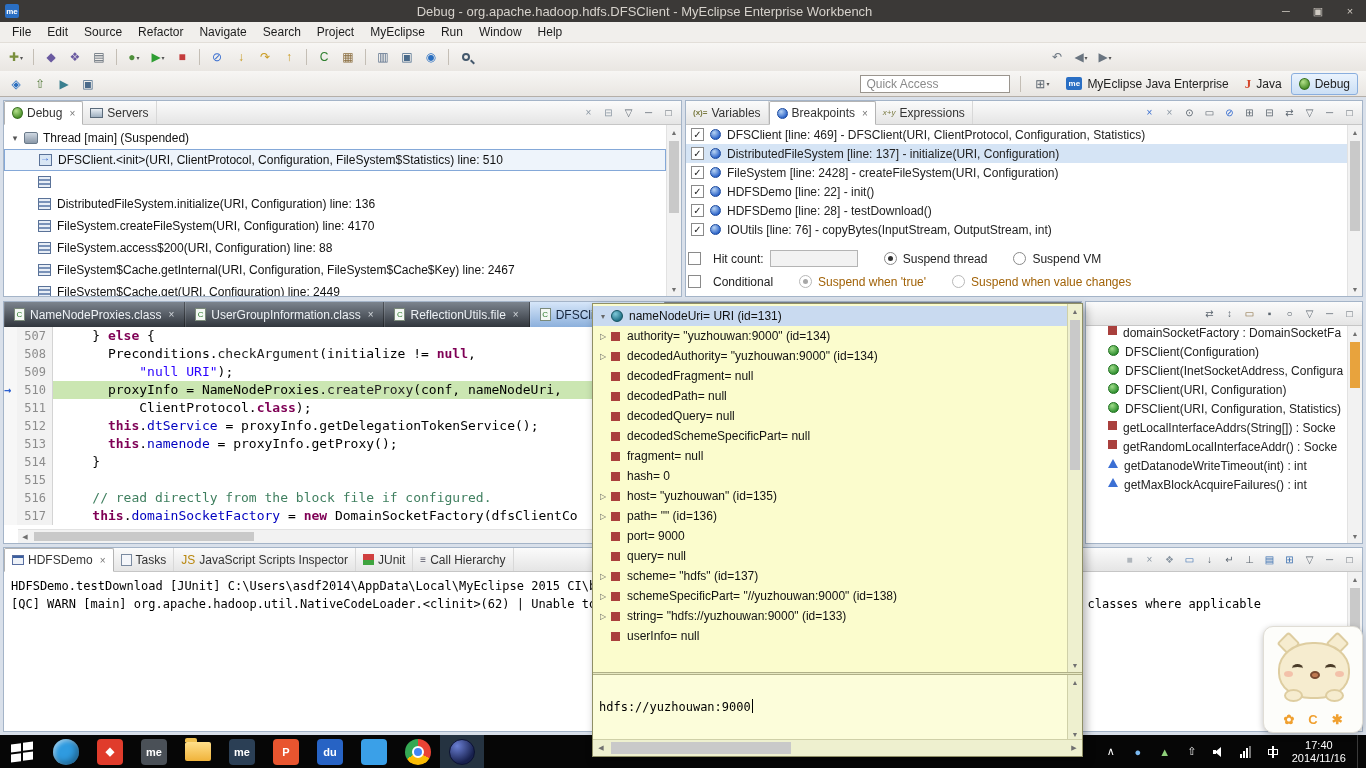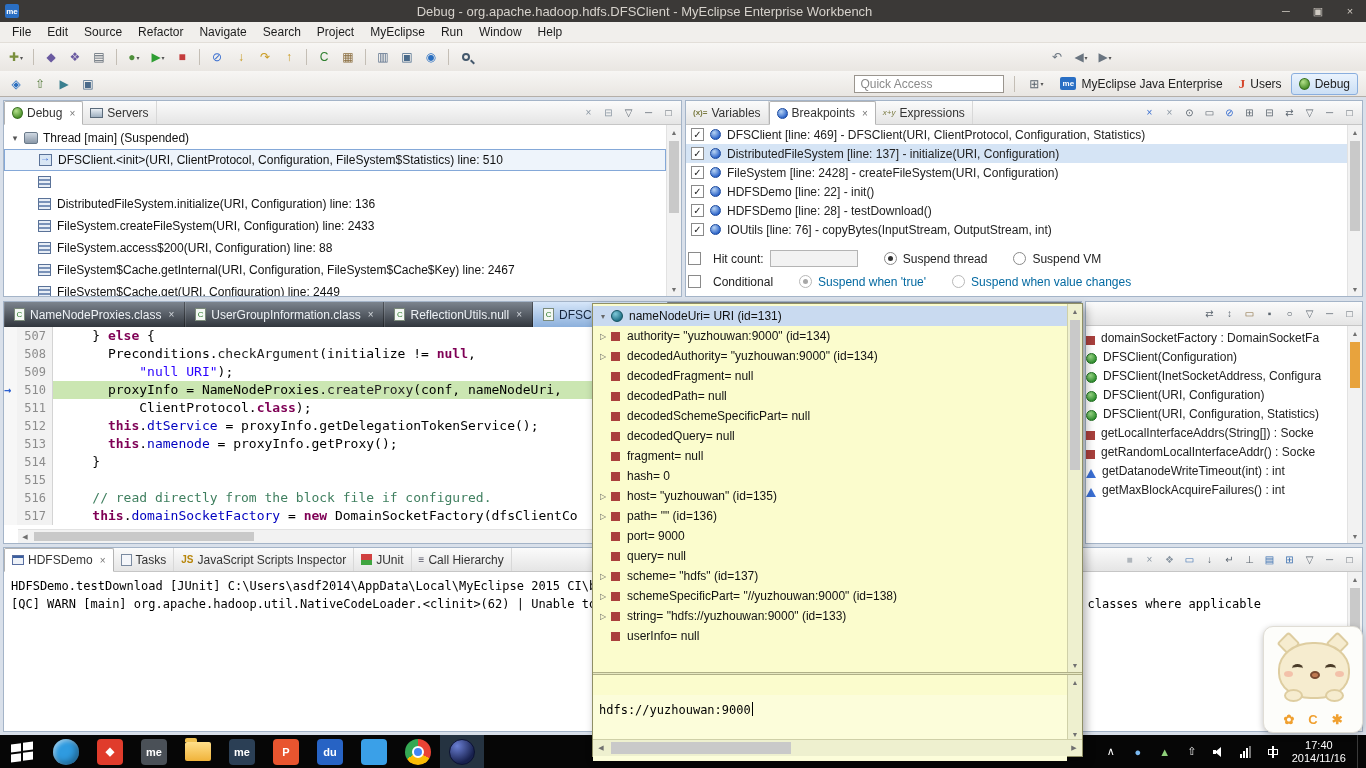--- a/index.html
+++ b/index.html
@@ -54,21 +54,21 @@
   .view-body { position:absolute; left:0; right:15px; top:24px; bottom:0; overflow:hidden; background:#fff; }
 
   
   .ic-bug { width:11px; height:12px; border-radius:50%; background:radial-gradient(circle at 35% 30%,#b4e08a,#4a8f2a 75%); border:1px solid #38701e; display:inline-block; }
   .ic-server { width:13px; height:10px; background:linear-gradient(#e8eef4,#9fb0c0); border:1px solid #5a6a7a; display:inline-block; }
   .ic-vars { font-size:8px; color:#7a7a40; font-weight:bold; }
   .ic-expr { font-size:8px; color:#7a7a40; font-style:italic; }
   .ic-bp { width:11px; height:11px; border-radius:50%; background:radial-gradient(circle at 35% 30%,#b8d4f4,#2a62c8 75%); border:1px solid #1c4a9e; display:inline-block; flex:none; }
   .ic-consoleic { width:12px; height:10px; background:#eef2f8; border:1px solid #5a6fa0; box-shadow:inset 0 2px #3a5fa0; display:inline-block; }
   .ic-tasks { width:11px; height:12px; background:#f4f6fa; border:1px solid #7a8aa0; display:inline-block; }
-  .ic-js { font-size:10px; color:#b8860b; font-weight:bold; }
+  .ic-js { font-size:12px; color:#b8860b; font-weight:normal; }
   .ic-junit { width:11px; height:11px; background:linear-gradient(#d04040 50%,#3fa43f 50%); display:inline-block; }
   .ic-callh { font-size:10px; color:#556; }
   .ic-me { width:16px; height:13px; background:#2a6fc4; color:#fff; font-size:8px; font-weight:bold;
            display:inline-flex; align-items:center; justify-content:center; border-radius:2px; }
   .ic-java { color:#d4452a; font-weight:bold; font-size:13px; font-family:"Liberation Serif",serif; }
   .ic-class { width:11px; height:13px; background:#f4f8f4; border:1px solid #7a8a7a; font-size:8px; color:#2a7a2a;
               display:inline-flex; align-items:center; justify-content:center; flex:none; }
   .ic-thread { width:14px; height:12px; background:linear-gradient(#cfd8e2,#8a98a8); border:1px solid #6a7a8a; border-radius:2px; margin:0 5px 0 2px; flex:none; }
   .ic-frame { width:13px; height:12px; margin-right:6px; flex:none; position:relative;
               background:repeating-linear-gradient(#e8eef6 0 2px,#7a92b8 2px 4px); border:1px solid #5a7298; }
@@ -105,21 +105,21 @@
   .brow.sel { background:#d5e4f5; }
   .brow .ic-bp { margin-right:6px; }
   .cb { width:13px; height:13px; border:1px solid #8a8a8a; background:#fff; display:inline-flex; align-items:center;
         justify-content:center; font-size:10px; color:#222; margin-right:6px; flex:none; }
   .bp-opts { position:absolute; left:2px; right:16px; bottom:3px; font-size:12px; color:#222; background:#fff; }
   .optrow { display:flex; align-items:center; gap:6px; height:23px; }
   .rd { width:13px; height:13px; border:1px solid #8a8a8a; border-radius:50%; background:#fff; position:relative; flex:none; }
   .rd.on::after { content:""; position:absolute; left:3px; top:3px; width:5px; height:5px; border-radius:50%; background:#333; }
   .rd.dis { border-color:#b8b8b8; }
   .rd.dis.on::after { background:#a8a8a8; }
-  .dis-label { color:#0369a1; }
+  .dis-label { color:#a16207; }
   .hitfield { width:88px; height:17px; border:1px solid #b4b4b4; background:#f2f2f2; }
   .gap18 { width:14px; }
 
   
   #editor-panel { left:3px; top:301px; width:1079px; height:243px; }
   #editor-tabs { height:25px; background:linear-gradient(#7c848e,#31363d); display:flex; align-items:stretch; overflow:hidden; }
   .etab { display:flex; align-items:center; gap:5px; padding:0 10px; color:#eef2f6; font-size:12px;
           border-right:1px solid rgba(0,0,0,.35); box-shadow:inset 1px 0 rgba(255,255,255,.12); white-space:nowrap; }
   .etab.active { background:linear-gradient(#d6e6f9,#8cb0dc); color:#15253c; }
   .eclose { font-size:10px; opacity:.8; margin-left:2px; }
@@ -132,40 +132,40 @@
   .lcode { flex:1; padding-left:8px; }
   .crow.cur .lcode { background:#cbe6b2; }
   .tk-k { color:#7f0055; font-weight:bold; } .tk-s { color:#2a00ff; } .tk-c { color:#3f7f5f; }
   .tk-f { color:#0000c0; } .tk-i { } .tk-p { color:#000; }
   #editor-vscroll { right:0; top:25px; bottom:14px; }
   #editor-hscroll { left:14px; right:15px; bottom:0; }
   .sb-corner { position:absolute; right:0; bottom:0; width:15px; height:14px; background:#eee; }
 
   
   #outline-panel { left:1085px; top:301px; width:278px; height:243px; }
-  .orow { display:flex; align-items:flex-end; gap:6px; height:19px; font-size:12px; padding-left:0; white-space:nowrap; overflow:hidden; }
+  .orow { display:flex; align-items:flex-start; gap:6px; height:19px; font-size:12px; padding-left:22px; white-space:nowrap; overflow:hidden; }
   .sb-thumb.orange { background:#e8a33d; }
 
   
   #console-panel { left:3px; top:547px; width:1360px; height:185px; }
   #console-lines { position:absolute; left:0; right:15px; top:24px; bottom:0; padding:5px 7px; overflow:hidden;
                    font-family:"DejaVu Sans Mono",monospace; font-size:12px; line-height:18px; white-space:pre; color:#000; }
 
   
   #inspect-popup { position:absolute; left:592px; top:303px; width:491px; height:454px; background:#fbfccd;
                    border:1px solid #8f8f66; box-shadow:3px 4px 9px rgba(0,0,0,.32); z-index:40; }
   #popup-tree { position:absolute; left:0; top:0; right:15px; height:368px; overflow:hidden; padding-top:2px; }
   .prow { display:flex; align-items:center; height:20px; font-size:12px; color:#111; white-space:nowrap; padding-left:4px; }
   .prow .twisty { width:12px; font-size:8px; color:#666; text-align:center; flex:none; }
   .prow .ic-field { margin:0 7px 0 2px; }
   .prow.root.sel { background:#c9daf0; }
   #popup-tree-vscroll { right:0; top:0; height:368px; background:#eef0cf; border-left:1px solid #cfd0a8; }
   #popup-sash { position:absolute; left:0; right:0; top:368px; height:3px; background:#e6e8c0; border-top:1px solid #b0b088; border-bottom:1px solid #b0b088; }
-  #popup-value { position:absolute; left:0; right:15px; top:371px; height:66px; padding:7px 6px;
-                 font-family:"DejaVu Sans Mono",monospace; font-size:12px; color:#000; background:#fcfdda;margin-top:20px; }
+  #popup-value { position:absolute; left:0; right:15px; top:371px; height:66px; padding:24px 6px;
+                 font-family:"DejaVu Sans Mono",monospace; font-size:12px; color:#000; background:#fcfdda; }
   #popup-value-vscroll { right:0; top:371px; height:66px; background:#eef0cf; border-left:1px solid #cfd0a8; }
   .caret { display:inline-block; width:1px; height:14px; background:#000; vertical-align:-2px; margin-left:1px; animation:blink 1s steps(1) infinite; }
   @keyframes blink { 50% { opacity:0; } }
   #popup-hscroll { position:absolute; left:0; right:0; bottom:0; height:17px; background:#eef0cf; border-top:1px solid #cfd0a8; }
   #popup-hscroll .sb-btn { width:16px; }
 
   
   #cat-card { position:absolute; left:1263px; top:626px; width:100px; height:107px; background:#fdfdfa;
               border:1px solid #e0ddd5; border-radius:10px; box-shadow:0 2px 6px rgba(0,0,0,.25); z-index:70; }
   .cat-ear { position:absolute; top:8px; width:17px; height:17px; background:#f6eccf; border:2px solid #decda0; transform:rotate(45deg); border-radius:3px; }
@@ -340,21 +340,21 @@
             <span class="dd">▾</span>
           </div>
         </div>
       <div class="ticons" id="perspectives">
           <div class="persp">
             <span class="ic-me">me</span>
             <span class="plabel">MyEclipse Java Enterprise</span>
           </div>
           <div class="persp">
             <span class="ic-java">J</span>
-            <span class="plabel">Users</span>
+            <span class="plabel">Java</span>
           </div>
           <div class="persp active">
             <span class="ic-bug"></span>
             <span class="plabel">Debug</span>
           </div>
         </div>
     </div>
   </div>
 
   <div class="panel" id="debug-panel">
@@ -391,21 +391,21 @@
           </div>
           <div class="drow frame">
             <span class="ic-frame"></span>
           </div>
           <div class="drow frame">
             <span class="ic-frame"></span>
             <span class="dtext">DistributedFileSystem.initialize(URI, Configuration) line: 136</span>
           </div>
           <div class="drow frame">
             <span class="ic-frame"></span>
-            <span class="dtext">FileSystem.createFileSystem(URI, Configuration) line: 2433</span>
+            <span class="dtext">FileSystem.createFileSystem(URI, Configuration) line: 4170</span>
           </div>
           <div class="drow frame">
             <span class="ic-frame"></span>
             <span class="dtext">FileSystem.access$200(URI, Configuration) line: 88</span>
           </div>
           <div class="drow frame">
             <span class="ic-frame"></span>
             <span class="dtext">FileSystem$Cache.getInternal(URI, Configuration, FileSystem$Cache$Key) line: 2467</span>
           </div>
           <div class="drow frame">
@@ -523,21 +523,21 @@
           <span class="elabel">NameNodeProxies.class</span>
           <span class="eclose">×</span>
         </div>
         <div class="etab">
           <span class="ic-class">C</span>
           <span class="elabel">UserGroupInformation.class</span>
           <span class="eclose">×</span>
         </div>
         <div class="etab">
           <span class="ic-class">C</span>
-          <span class="elabel">ReflectionUtils.null</span>
+          <span class="elabel">ReflectionUtils.file</span>
           <span class="eclose">×</span>
         </div>
         <div class="etab active">
           <span class="ic-class">C</span>
           <span class="elabel">DFSClient.class</span>
           <span class="eclose">×</span>
         </div>
       </div>
     <div id="editor-body">
       <div id="code-lines">
@@ -698,26 +698,26 @@
           <span class="ptext">decodedFragment= null</span>
         </div>
         <div class="prow">
           <span class="twisty"></span>
           <span class="ic-field"></span>
           <span class="ptext">decodedPath= null</span>
         </div>
         <div class="prow">
           <span class="twisty"></span>
           <span class="ic-field"></span>
+          <span class="ptext">decodedQuery= null</span>
+        </div>
+        <div class="prow">
+          <span class="twisty"></span>
+          <span class="ic-field"></span>
           <span class="ptext">decodedSchemeSpecificPart= null</span>
-        </div>
-        <div class="prow">
-          <span class="twisty"></span>
-          <span class="ic-field"></span>
-          <span class="ptext">decodedQuery= null</span>
         </div>
         <div class="prow">
           <span class="twisty"></span>
           <span class="ic-field"></span>
           <span class="ptext">fragment= null</span>
         </div>
         <div class="prow">
           <span class="twisty"></span>
           <span class="ic-field"></span>
           <span class="ptext">hash= 0</span>

